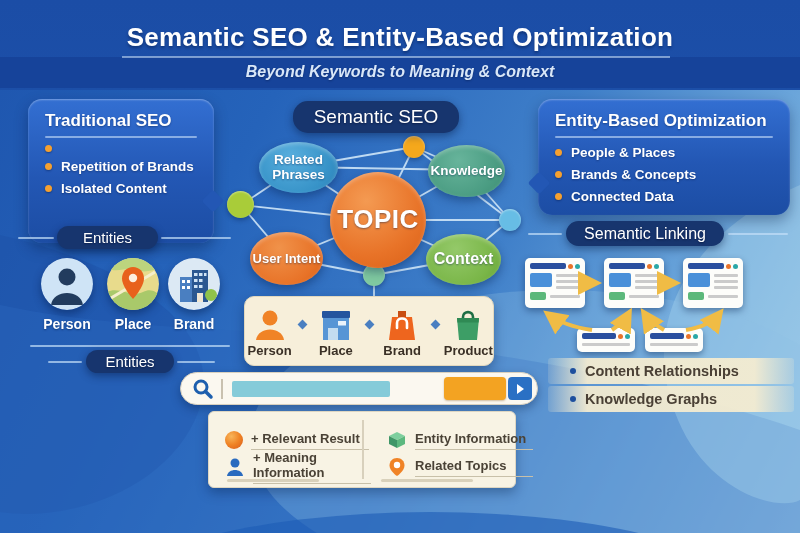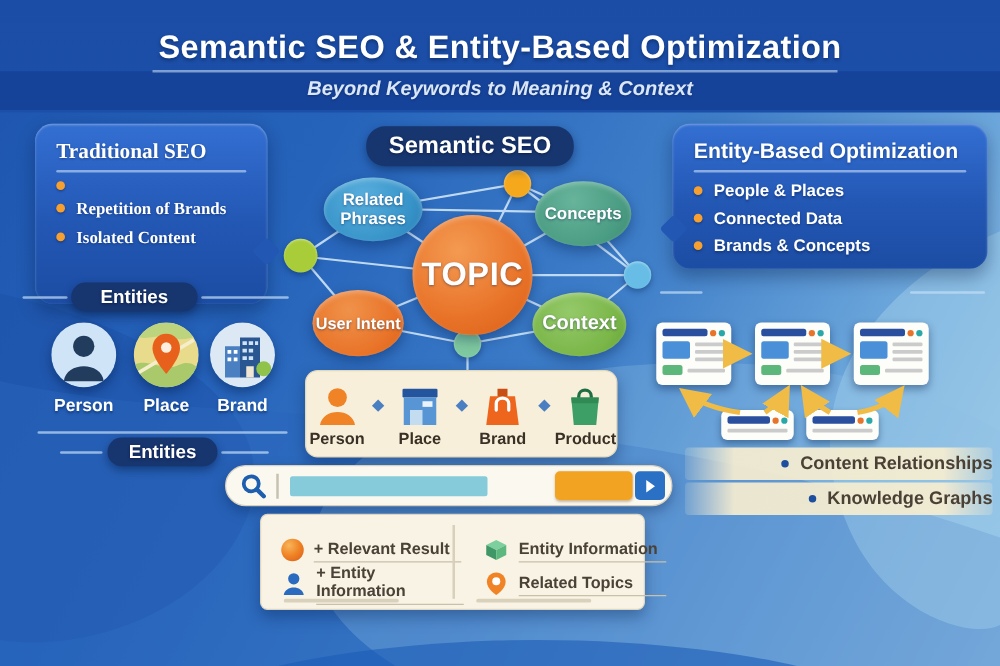--- a/index.html
+++ b/index.html
@@ -23,21 +23,21 @@
     background:linear-gradient(180deg,#336fd2 0%,#2357b4 55%,#1c4da4 100%);
     box-shadow:0 6px 14px rgba(0,20,60,.35), inset 0 1px 2px rgba(255,255,255,.35); }
   .panel .tail { position:absolute; width:16px; height:16px; background:#2357b4; transform:rotate(45deg); border-radius:3px; }
   .panel-title { font-size:17px; font-weight:bold; color:#fff; margin:12px 0 0 17px; text-shadow:0 1px 2px rgba(0,20,60,.4); }
   .panel-rule { height:1.5px; background:rgba(215,235,255,.55); margin:5px 17px 7px 17px; border-radius:1px; }
   .brow { display:flex; align-items:center; gap:9px; margin:7px 0 0 17px; color:#fff; font-size:13.5px; font-weight:bold;
     text-shadow:0 1px 2px rgba(0,20,60,.4); }
   .bdot { width:7px; height:7px; border-radius:50%; background:#f5a030; flex:0 0 auto; box-shadow:0 1px 2px rgba(0,20,60,.4); }
 
   
-  .pill { position:absolute; background:#17356e; color:#fff; font-weight:bold; display:flex; align-items:center;
+  .pill { position:absolute; background:#17356e; color:#fff; font-weight:normal; display:flex; align-items:center;
     justify-content:center; border-radius:15px; box-shadow:0 3px 8px rgba(0,20,60,.45); text-shadow:0 1px 2px rgba(0,10,40,.5); }
   .hline { position:absolute; height:2px; background:rgba(195,222,248,.7); border-radius:1px; }
 
   
   .ecirc { position:absolute; width:52px; height:52px; border-radius:50%; overflow:hidden;
     box-shadow:0 4px 9px rgba(0,25,70,.45), inset 0 1px 2px rgba(255,255,255,.6); }
   .ecirc-label { position:absolute; transform:translateX(-50%); color:#fff; font-size:14px; font-weight:bold;
     text-shadow:0 1px 2px rgba(0,30,80,.55); }
 
   
@@ -111,21 +111,21 @@
   .grn-blk { width:16px; height:8px; background:#5cb87a; border-radius:2px; }
   .lfoot .gline { flex:1; }
   .lcard-sm { position:absolute; width:58px; height:24px; background:#fdfdfa; border-radius:5px;
     box-shadow:0 3px 6px rgba(0,25,70,.4); padding:5px 5px 0 5px; }
   #link-arrows { position:absolute; inset:0; pointer-events:none; }
 
   
   #benefits { position:absolute; left:548px; top:358px; width:246px; }
   .benefit-row { position:relative; height:26px; display:flex; align-items:center; gap:9px; padding-left:22px;
     margin-bottom:1.5px; border-radius:3px;
-    background:linear-gradient(90deg,rgba(247,237,208,.15),rgba(247,237,208,.92) 16%,rgba(247,237,208,.92) 84%,rgba(247,237,208,.2));justify-content:flex-end; }
+    background:linear-gradient(90deg,rgba(247,237,208,.15),rgba(247,237,208,.92) 16%,rgba(247,237,208,.92) 84%,rgba(247,237,208,.2)); }
   .benefit-dot { width:6px; height:6px; border-radius:50%; background:#1d4f9e; flex:0 0 auto; }
   .benefit-label { font-size:14.5px; font-weight:bold; color:#4a4035; }
 </style>
 </head>
 <body>
 
 <div id="canvas">
 
   <svg id="bg-waves" width="800" height="533" viewBox="0 0 800 533">
     <path d="M0,235 C130,265 235,330 195,420 C160,495 60,522 0,512 Z" fill="#1d52a8" opacity="0.5"></path>
@@ -163,29 +163,29 @@
         <line x1="192" y1="14" x2="288" y2="87"></line>
           <line x1="76" y1="34" x2="244" y2="37"></line>
         <line x1="152" y1="142" x2="152" y2="176"></line>
       </g>
     </svg>
     <div class="sat s-y"></div>
     <div class="sat s-l"></div>
     <div class="sat s-b"></div>
     <div class="sat s-t"></div>
     <div class="mnode n-rc">Related Phrases</div>
-    <div class="mnode n-sy">Concepts</div>
+    <div class="mnode n-sy">Knowledge</div>
     <div class="mnode n-ui">User Intent</div>
     <div class="mnode n-cx">Context</div>
     <div class="mnode n-topic">TOPIC</div>
   </div>
 
   <div class="pill" style="left:293px; top:101px; width:166px; height:32px; font-size:19px;">Semantic SEO</div>
 
-  <div class="panel" style="left:28px; top:99px; width:186px; height:144px;font-family:Liberation Serif, serif;">
+  <div class="panel" style="left:28px; top:99px; width:186px; height:144px;">
     <div class="tail" style="right:-7px; top:94px;"></div>
     <div class="panel-title">Traditional SEO</div>
     <div class="panel-rule"></div>
     <div class="brow">
         <span class="bdot"></span>
       </div>
     <div class="brow">
         <span class="bdot"></span>
         <span>Repetition of Brands</span>
       </div>
@@ -198,25 +198,25 @@
   <div class="panel" style="left:538px; top:99px; width:252px; height:116px;">
     <div class="tail" style="left:-7px; top:76px;"></div>
     <div class="panel-title">Entity-Based Optimization</div>
     <div class="panel-rule"></div>
     <div class="brow">
         <span class="bdot"></span>
         <span>People &amp; Places</span>
       </div>
     <div class="brow">
         <span class="bdot"></span>
+        <span>Brands &amp; Concepts</span>
+      </div>
+    <div class="brow">
+        <span class="bdot"></span>
         <span>Connected Data</span>
-      </div>
-    <div class="brow">
-        <span class="bdot"></span>
-        <span>Brands &amp; Concepts</span>
       </div>
   </div>
 
   <div class="hline" style="left:18px; top:237px; width:36px;"></div>
   <div class="hline" style="left:161px; top:237px; width:70px;"></div>
   <div class="pill" style="left:57px; top:226px; width:101px; height:23px; font-size:15px;">Entities</div>
 
   <div class="ecirc" style="left:41px; top:258px;">
     <svg width="52" height="52" viewBox="0 0 52 52">
       <circle cx="26" cy="26" r="26" fill="#cfe4f6"></circle>
@@ -329,37 +329,38 @@
       </span>
       <span class="rlabel">Entity Information</span>
     </div>
     <div class="rcell">
       <span class="ricon">
         <svg width="20" height="20" viewBox="0 0 20 20">
           <circle cx="10" cy="6" r="4.5" fill="#2a6bbf"></circle>
           <path d="M2,19 C3,11 17,11 18,19 Z" fill="#2a6bbf"></path>
         </svg>
       </span>
-      <span class="rlabel">+ Entity Information</span>
+      <span class="rlabel">+ Meaning Information</span>
     </div>
     <div class="rcell">
       <span class="ricon">
         <svg width="20" height="20" viewBox="0 0 20 20">
           <path d="M10,1 C5.5,1 2.5,4.5 2.5,8.5 C2.5,14 10,19 10,19 C10,19 17.5,14 17.5,8.5 C17.5,4.5 14.5,1 10,1 Z" fill="#f08326"></path>
           <circle cx="10" cy="8" r="3.2" fill="#fff"></circle>
         </svg>
       </span>
       <span class="rlabel">Related Topics</span>
     </div>
     <div class="rbar l"></div>
     <div class="rbar r"></div>
   </div>
 
   <div class="hline" style="left:528px; top:233px; width:34px;"></div>
   <div class="hline" style="left:728px; top:233px; width:60px;"></div>
+  <div class="pill" style="left:566px; top:221px; width:158px; height:25px; font-size:16px;">Semantic Linking</div>
 
   <div id="linking">
     <div class="lcard" style="left:1px; top:4px;">
       <div class="lhead">
           <div class="bar"></div>
           <div class="dot o"></div>
           <div class="dot t"></div>
         </div>
       <div class="lbody">
           <div class="img-blk"></div>

